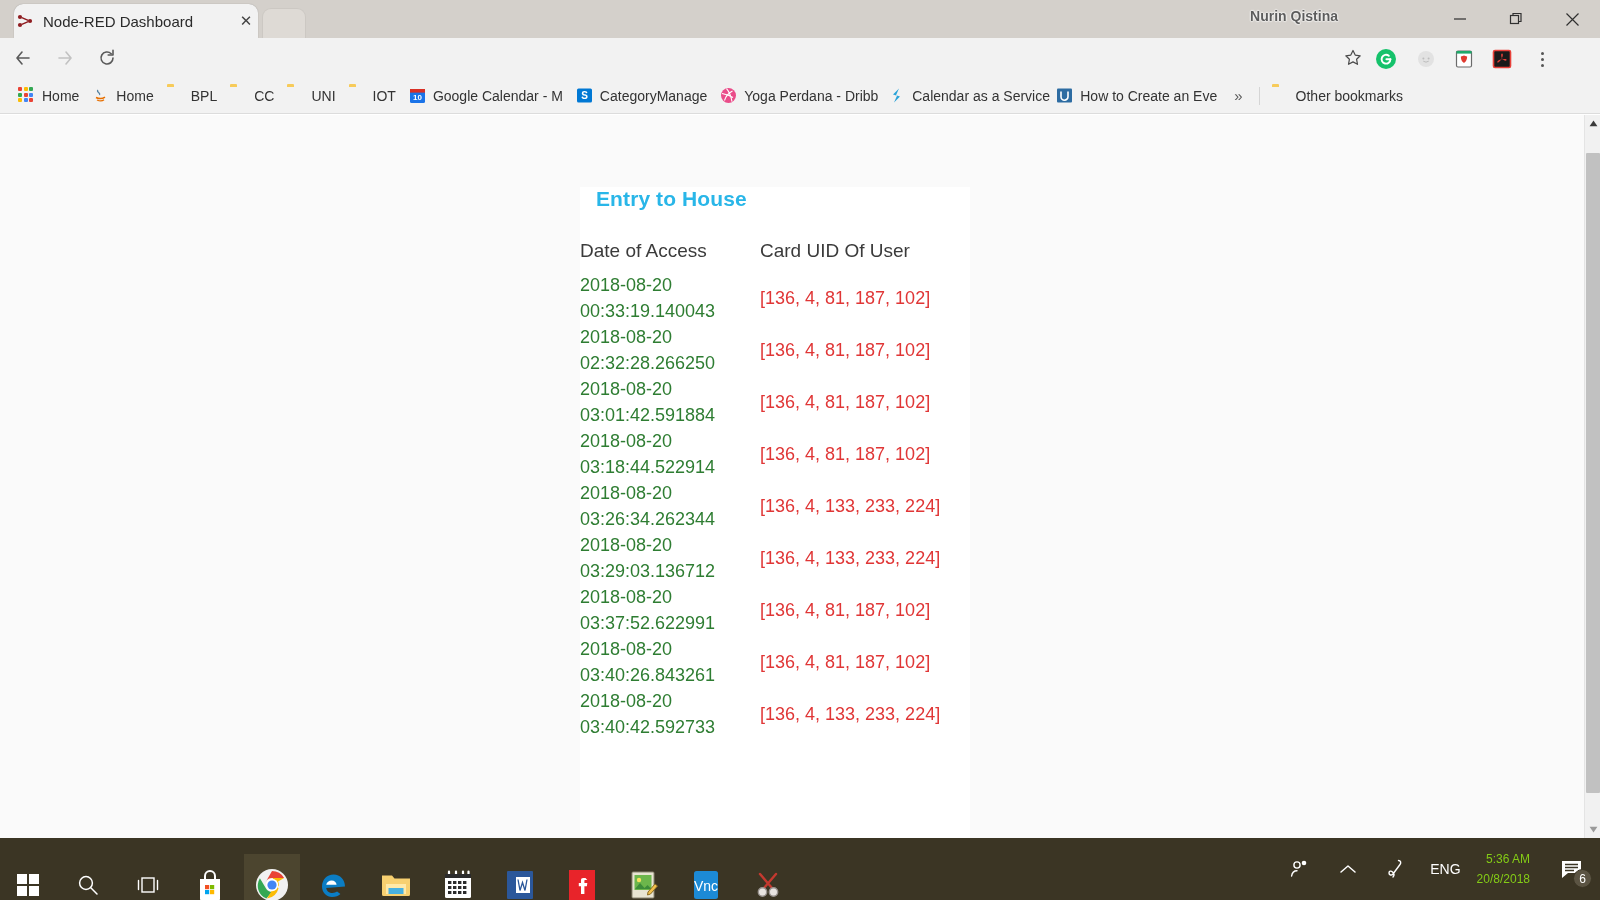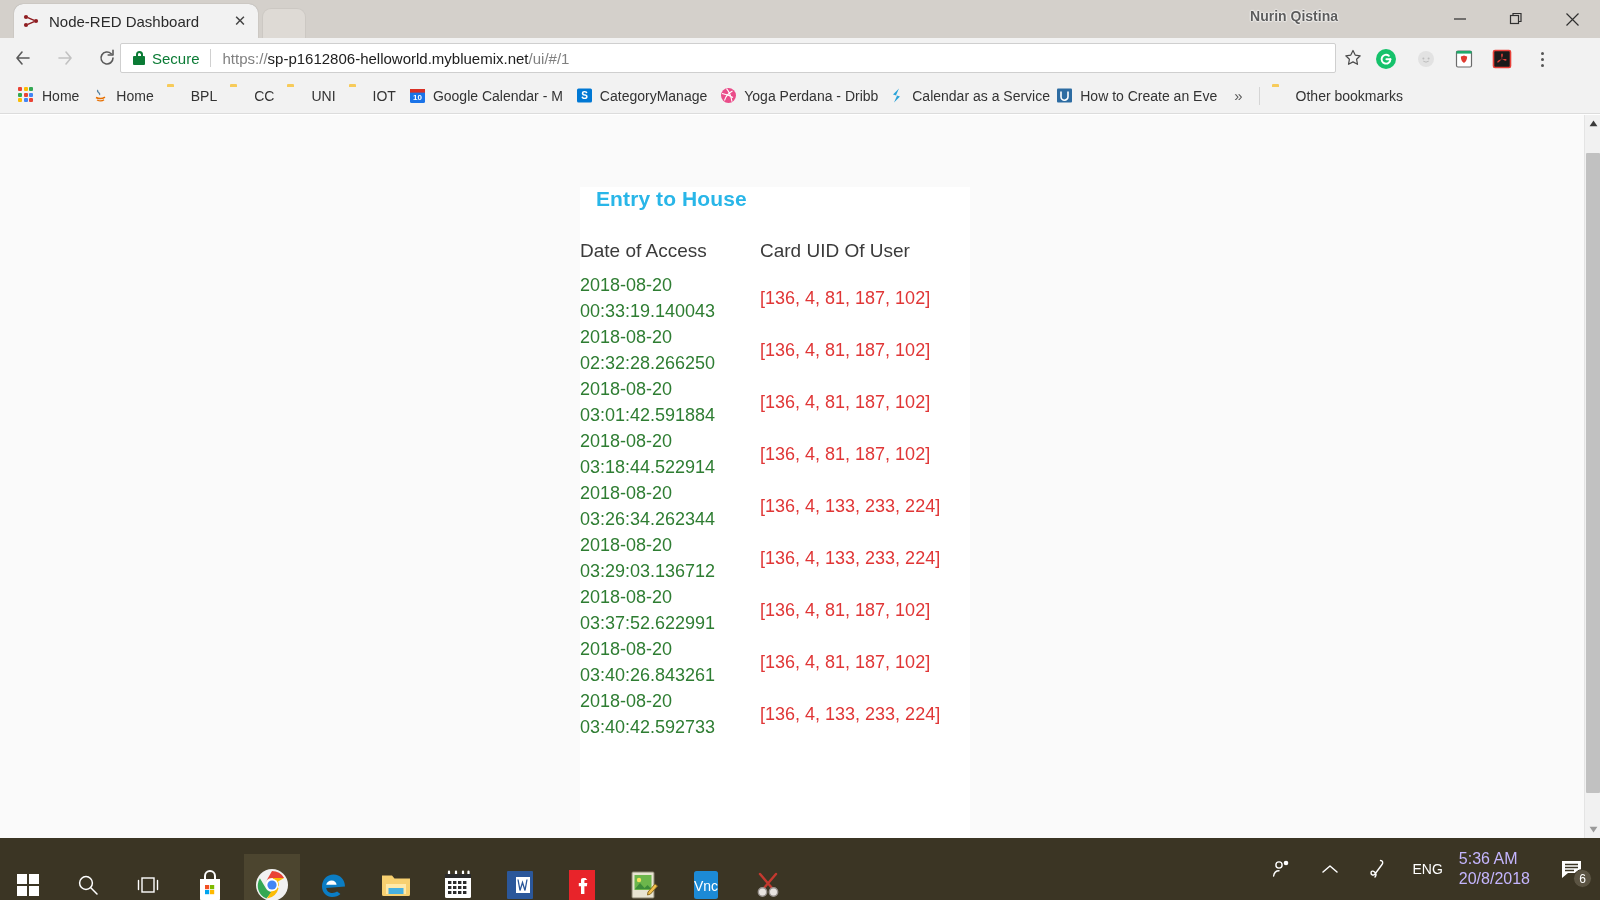--- a/index.html
+++ b/index.html
@@ -10,21 +10,21 @@
   }
 
   
   .titlebar {
     position: absolute; top: 0; left: 0; width: 1600px; height: 38px;
     background: #d4d0cb;
   }
   .tab {
     position: absolute; left: 14px; top: 4px; width: 244px; height: 34px;
     background: #f2f2f2; border-radius: 9px 9px 0 0;
-    display: flex; align-items: center; padding: 0 8px;
+    display: flex; align-items: center; padding: 0 2px;
     box-shadow: 0 0 1px rgba(0,0,0,.35);
   }
   .tab-favicon {
     width: 18px; height: 18px; margin-right: 9px; flex: 0 0 18px;
     position: relative;
   }
   .tab-title {
     font-size: 15px; color: #2b2b2b; white-space: nowrap;
     overflow: hidden; flex: 1;
   }
@@ -217,21 +217,21 @@
   .tb-right {
     position: absolute; right: 0; top: 0; height: 62px;
     display: flex; align-items: center;
   }
   .tray-icon {
     width: 48px; height: 62px;
     display: flex; align-items: center; justify-content: center;
     color: #fff;
   }
   .tb-clock {
-    color: #c4b5fd; font-size: 16px; text-align: left; line-height: 20px;
+    color: #84cc16; font-size: 12px; text-align: right; line-height: 20px;
     padding: 0 14px 0 6px;
   }
   .tb-lang { color: #fff; font-size: 14px; padding: 0 10px; }
   .notif {
     width: 56px; height: 62px; position: relative;
     display: flex; align-items: center; justify-content: center;
   }
   .notif-badge {
     position: absolute; right: 8px; bottom: 12px;
     width: 19px; height: 19px; border-radius: 50%;
@@ -292,29 +292,20 @@
         <path d="M4 10h12M11 4l5 6-5 6" fill="none" stroke="#c2c2c2" stroke-width="1.6" stroke-linecap="round" stroke-linejoin="round"></path>
       </svg>
   </div>
   <div class="nav-btn">
     <svg width="20" height="20" viewBox="0 0 20 20">
       <path d="M16 10a6 6 0 1 1-1.8-4.3" fill="none" stroke="#5a5a5a" stroke-width="1.6" stroke-linecap="round"></path>
       <path d="M16 2.2V7h-4.8" fill="none" stroke="#5a5a5a" stroke-width="1.6" stroke-linecap="round" stroke-linejoin="round"></path>
     </svg>
   </div>
 
-  <div class="omnibox">
-    <span class="lock">
-      <span class="shackle"></span>
-        <span class="body"></span>
-    </span>
-    <span class="secure-label">Secure</span>
-    <span class="omni-sep"></span>
-    <span class="url"><span class="dim">https://</span><span>sp-p1612806-helloworld.mybluemix.net</span><span class="dim">/ui/#/1</span></span>
-  </div>
 
   <div class="star-btn">
     <svg width="18" height="18" viewBox="0 0 18 18">
         <path d="M9 1.5l2.2 4.6 5 .7-3.6 3.5.9 5-4.5-2.4-4.5 2.4.9-5L1.8 6.8l5-.7z" fill="none" stroke="#4a4a4a" stroke-width="1.2" stroke-linejoin="round"></path>
       </svg>
   </div>
   <div class="ext grammarly">
     <svg width="22" height="22" viewBox="0 0 22 22">
       <circle cx="11" cy="11" r="10" fill="#15c26b"></circle>
       <path d="M15.4 11.2h-4" stroke="#fff" stroke-width="1.9" stroke-linecap="round"></path>

